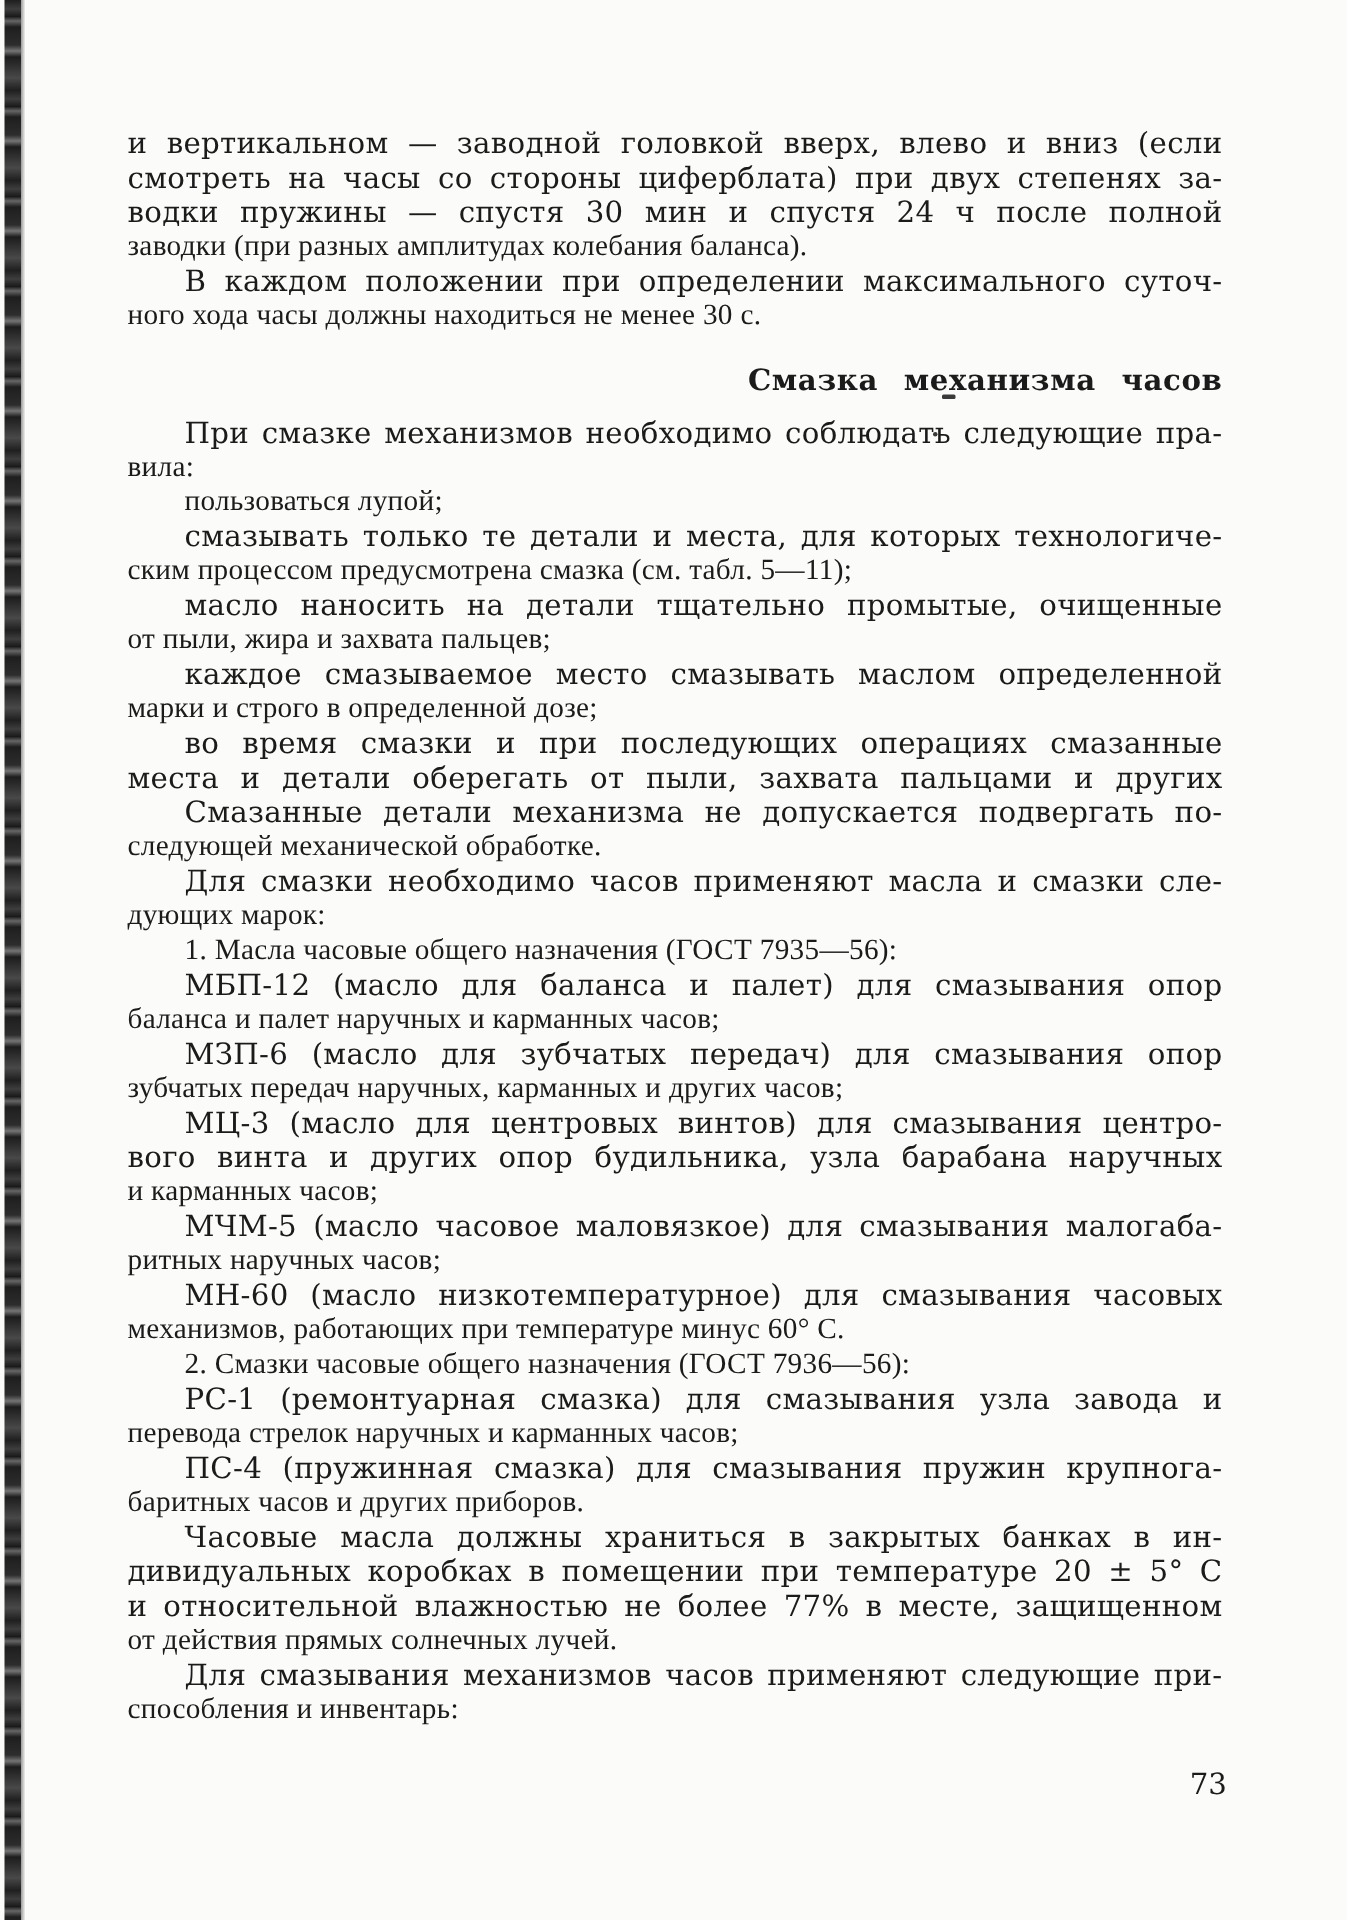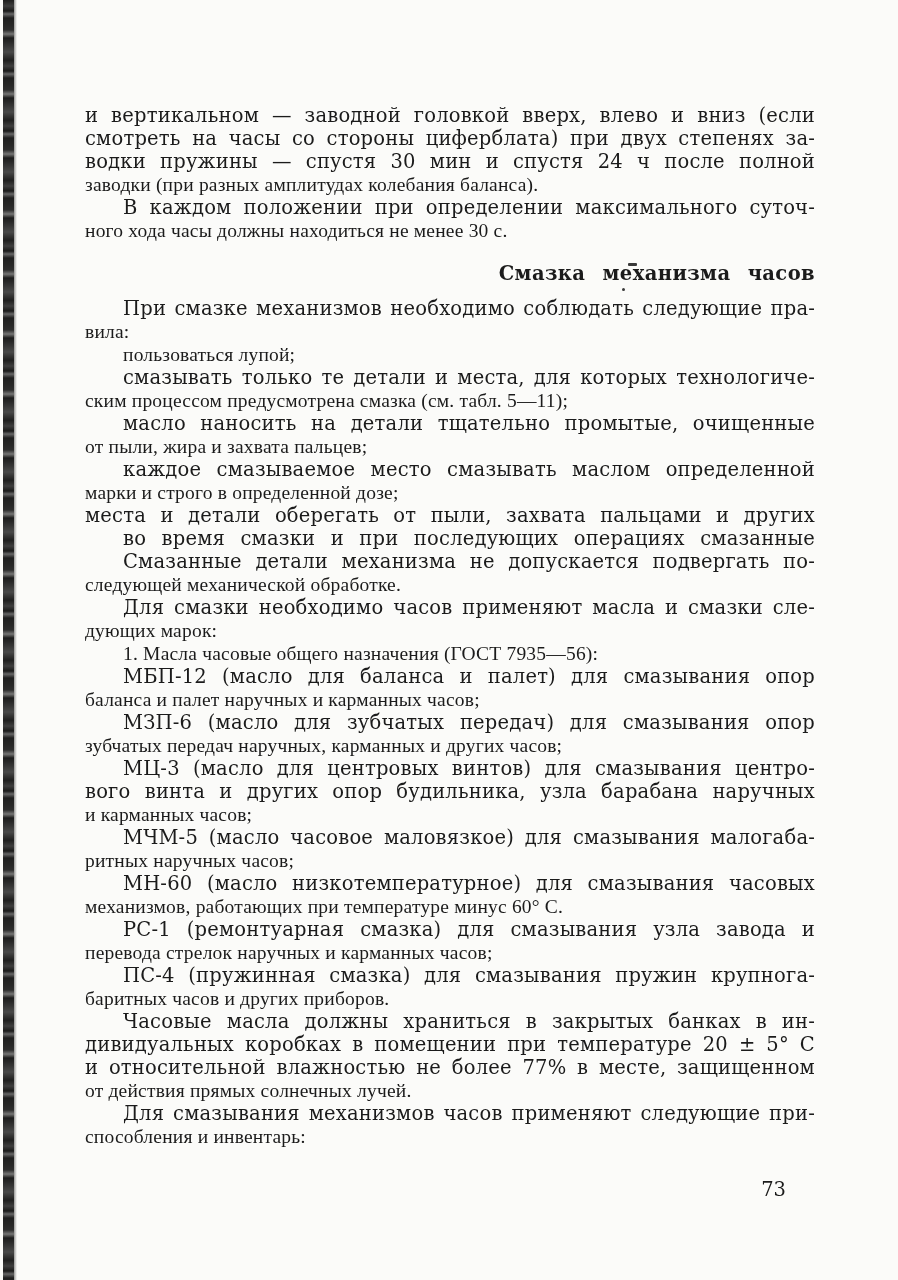--- a/index.html
+++ b/index.html
@@ -44,41 +44,40 @@
     background: linear-gradient(90deg, rgba(20,20,20,.45), rgba(20,20,20,0));
   }
   .text-block {
     position: absolute;
     left: 85px;
     top: 84px;
     width: 730px;
     font-size: 19.5px;
     line-height: 23px;
     letter-spacing: 0.2px;
-    margin-top: 20px;
   }
   .line {
     text-align: justify;
     text-align-last: justify;
     white-space: normal;
   }
   .line.indent { padding-left: 38px; }
   .line.last { text-align-last: left; font-family: Liberation Serif, serif; }
   .section-heading {
     text-align: right;
     font-weight: bold;
     word-spacing: 10px;
     letter-spacing: 0.4px;
     margin-top: 20px;
     margin-bottom: 12px;
   }
   .page-number {
     position: absolute;
     top: 1178px;
-    left: 69px;
+    left: 101px;
     width: 717px;
     text-align: right;
     font-size: 19.5px;
     color: var(--ink);
   }
   
   .speck {
     position: absolute;
     background: #3a3a3a;
     border-radius: 1px;
@@ -117,22 +116,22 @@
       </div>
       <div class="paragraph">
         <div class="line indent">масло наносить на детали тщательно промытые, очищенные</div>
         <div class="line last">от пыли, жира и захвата пальцев;</div>
       </div>
       <div class="paragraph">
         <div class="line indent">каждое смазываемое место смазывать маслом определенной</div>
         <div class="line last">марки и строго в определенной дозе;</div>
       </div>
       <div class="paragraph">
+        <div class="line indent">во время смазки и при последующих операциях смазанные</div>
         <div class="line">места и детали оберегать от пыли, захвата пальцами и других</div>
-        <div class="line indent">во время смазки и при последующих операциях смазанные</div>
       </div>
       <div class="paragraph">
         <div class="line indent">Смазанные детали механизма не допускается подвергать по-</div>
         <div class="line last">следующей механической обработке.</div>
       </div>
       <div class="paragraph">
         <div class="line indent">Для смазки необходимо часов применяют масла и смазки сле-</div>
         <div class="line last">дующих марок:</div>
       </div>
       <div class="paragraph">
@@ -153,20 +152,23 @@
       </div>
       <div class="paragraph">
         <div class="line indent">МЧМ-5 (масло часовое маловязкое) для смазывания малогаба-</div>
         <div class="line last">ритных наручных часов;</div>
       </div>
       <div class="paragraph">
         <div class="line indent">МН-60 (масло низкотемпературное) для смазывания часовых</div>
         <div class="line last">механизмов, работающих при температуре минус 60° С.</div>
       </div>
       <div class="paragraph">
+        <div class="line indent last">2. Смазки часовые общего назначения (ГОСТ 7936—56):</div>
+      </div>
+      <div class="paragraph">
         <div class="line indent">РС-1 (ремонтуарная смазка) для смазывания узла завода и</div>
         <div class="line last">перевода стрелок наручных и карманных часов;</div>
       </div>
       <div class="paragraph">
         <div class="line indent">ПС-4 (пружинная смазка) для смазывания пружин крупнога-</div>
         <div class="line last">баритных часов и других приборов.</div>
       </div>
       <div class="paragraph">
         <div class="line indent">Часовые масла должны храниться в закрытых банках в ин-</div>
         <div class="line">дивидуальных коробках в помещении при температуре 20 ± 5° С</div>

